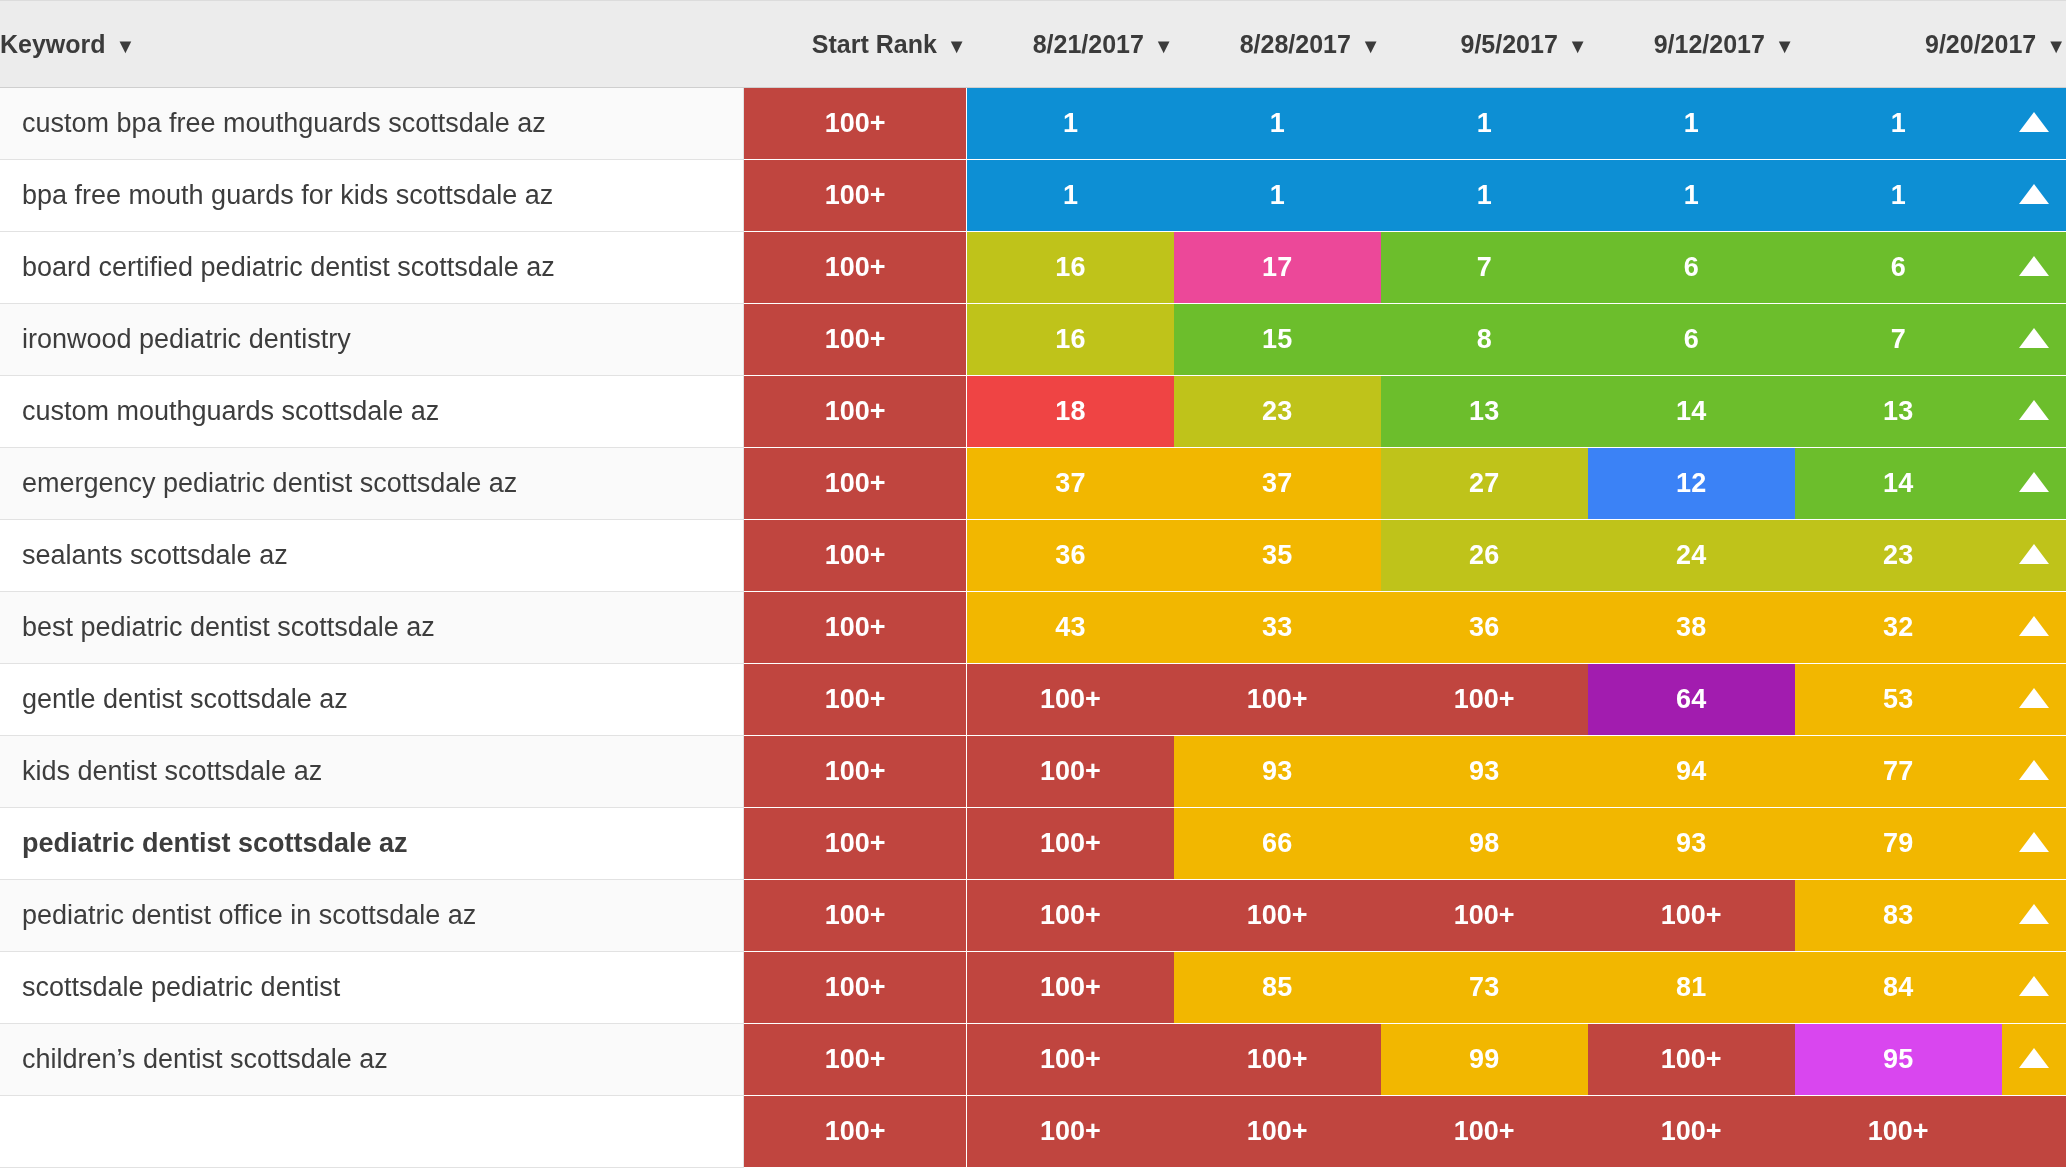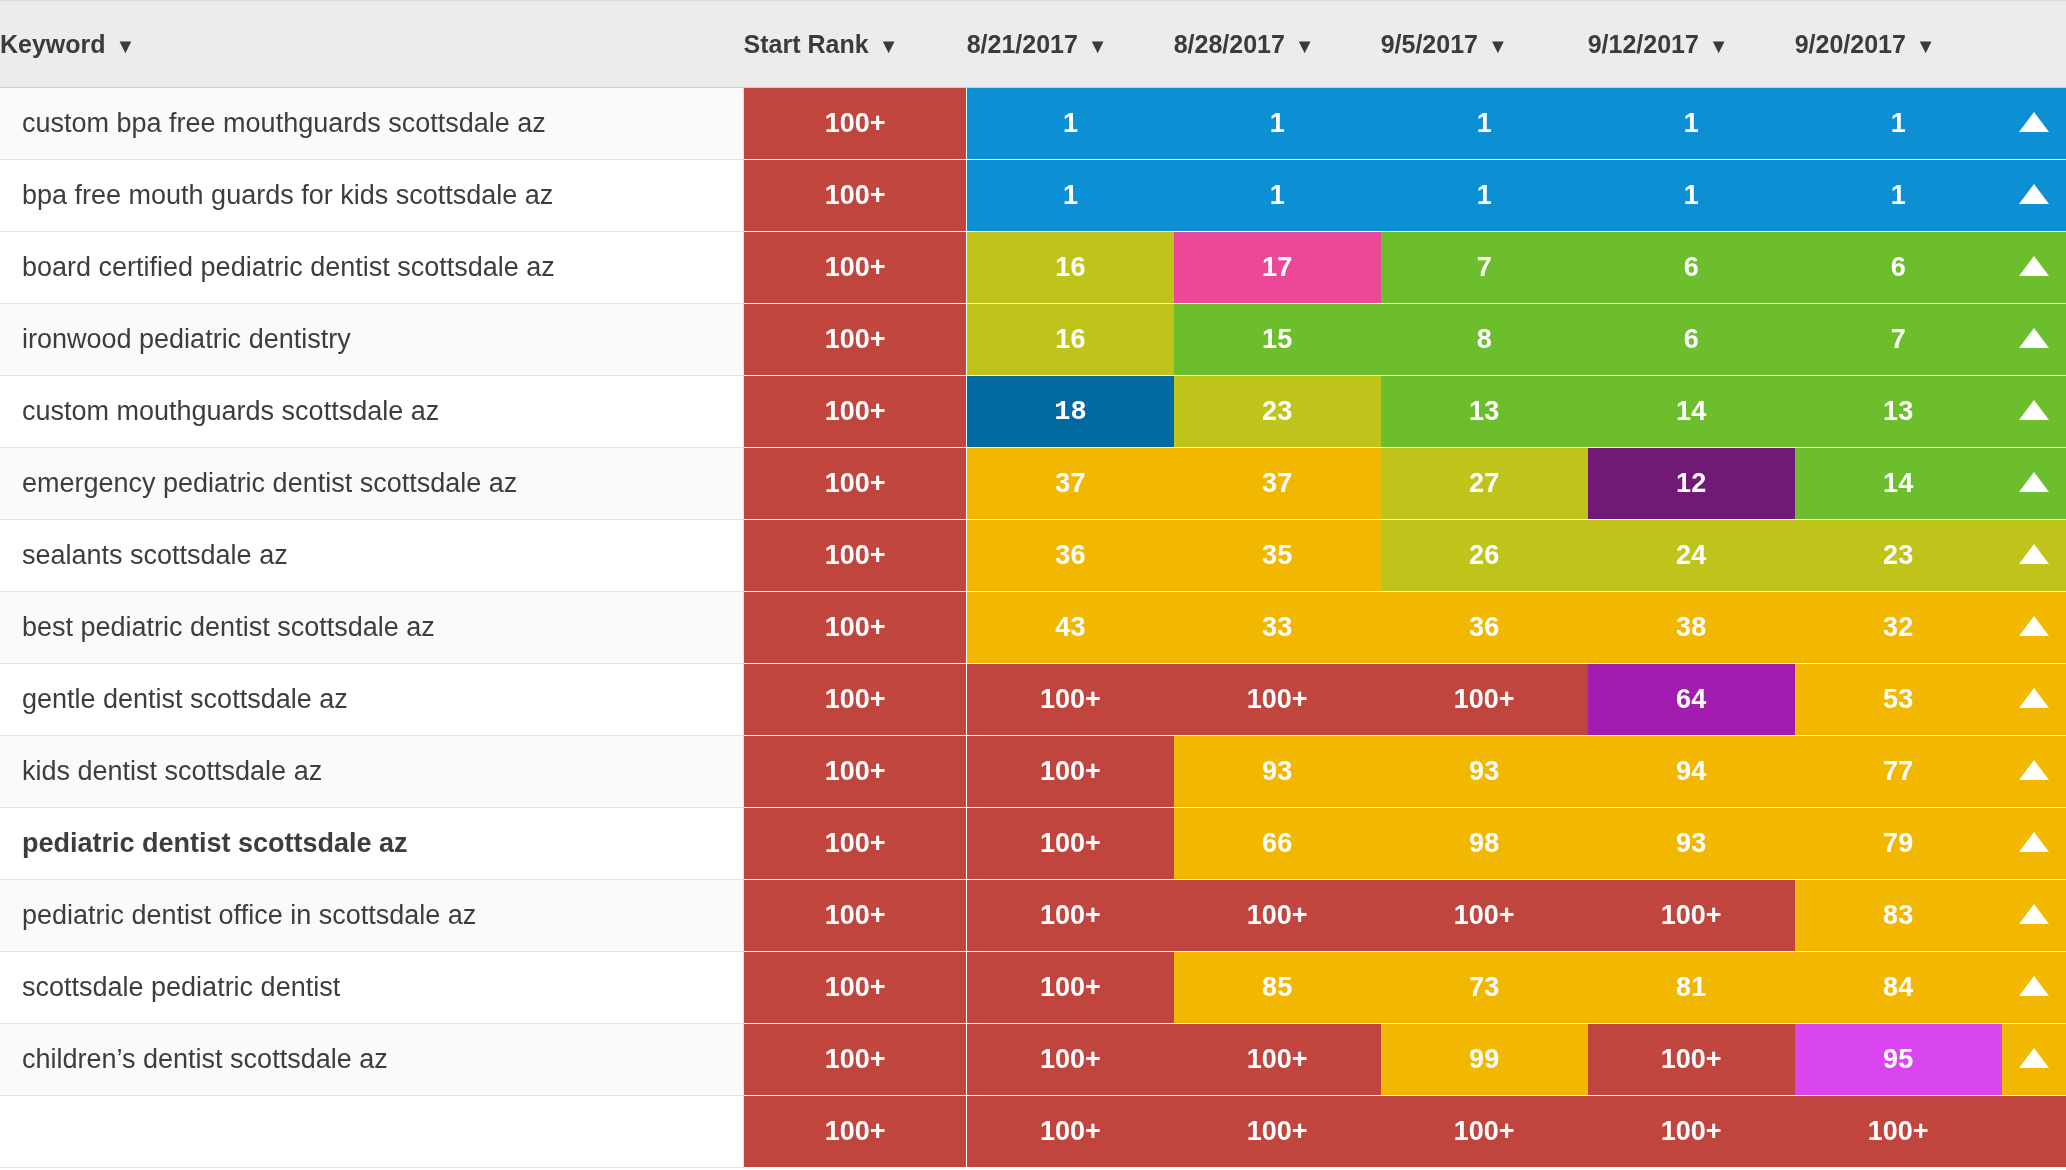--- a/index.html
+++ b/index.html
@@ -26,21 +26,21 @@
 
   thead th {
     background: #ececec;
     border-bottom: 1px solid #cfcfcf;
     border-top: 1px solid #dcdcdc;
     color: #3b3b3b;
     font-size: 25px;
     font-weight: bold;
     height: 86px;
     padding: 0;
-    text-align: left;
+    text-align: right;
     vertical-align: middle;
     white-space: nowrap;
   }
   thead th.th-keyword { text-align: left; }
   .sort-caret {
     display: inline-block;
     margin-left: 10px;
     font-size: 20px;
     color: #3b3b3b;
   }
@@ -165,34 +165,34 @@
           <td class="rank-cell" style="background: rgb(191, 195, 26);">16</td>
           <td class="rank-cell" style="background: rgb(108, 190, 44);">15</td>
           <td class="rank-cell" style="background: rgb(108, 190, 44);">8</td>
           <td class="rank-cell" style="background: rgb(108, 190, 44);">6</td>
           <td class="rank-cell" style="background: rgb(108, 190, 44);">7</td>
           <td class="trend-cell" style="background: rgb(108, 190, 44);"><span class="tri-up"></span></td>
         </tr>
         <tr>
           <td class="keyword-cell">custom mouthguards scottsdale az</td>
           <td class="rank-cell start-cell" style="background: rgb(192, 69, 63);">100+</td>
-          <td class="rank-cell" style="background: #0369a1; font-family: Liberation Mono, monospace;">18</td>
+          <td class="rank-cell" style="background: #ef4444;">18</td>
           <td class="rank-cell" style="background: rgb(191, 195, 26);">23</td>
           <td class="rank-cell" style="background: rgb(108, 190, 44);">13</td>
           <td class="rank-cell" style="background: rgb(108, 190, 44);">14</td>
           <td class="rank-cell" style="background: rgb(108, 190, 44);">13</td>
           <td class="trend-cell" style="background: rgb(108, 190, 44);"><span class="tri-up"></span></td>
         </tr>
         <tr class="alt">
           <td class="keyword-cell">emergency pediatric dentist scottsdale az</td>
           <td class="rank-cell start-cell" style="background: rgb(192, 69, 63);">100+</td>
           <td class="rank-cell" style="background: rgb(242, 183, 0);">37</td>
           <td class="rank-cell" style="background: rgb(242, 183, 0);">37</td>
           <td class="rank-cell" style="background: rgb(191, 195, 26);">27</td>
-          <td class="rank-cell" style="background: #701a75;">12</td>
+          <td class="rank-cell" style="background: #3b82f6;">12</td>
           <td class="rank-cell" style="background: rgb(108, 190, 44);">14</td>
           <td class="trend-cell" style="background: rgb(108, 190, 44);"><span class="tri-up"></span></td>
         </tr>
         <tr>
           <td class="keyword-cell">sealants scottsdale az</td>
           <td class="rank-cell start-cell" style="background: rgb(192, 69, 63);">100+</td>
           <td class="rank-cell" style="background: rgb(242, 183, 0);">36</td>
           <td class="rank-cell" style="background: rgb(242, 183, 0);">35</td>
           <td class="rank-cell" style="background: rgb(191, 195, 26);">26</td>
           <td class="rank-cell" style="background: rgb(191, 195, 26);">24</td>

